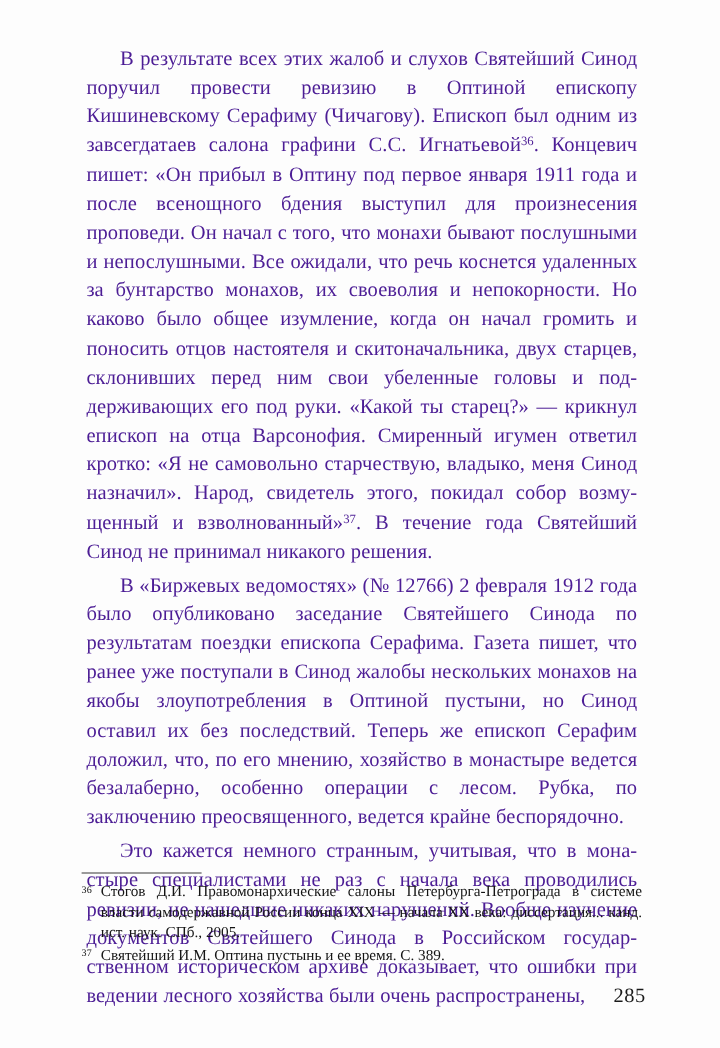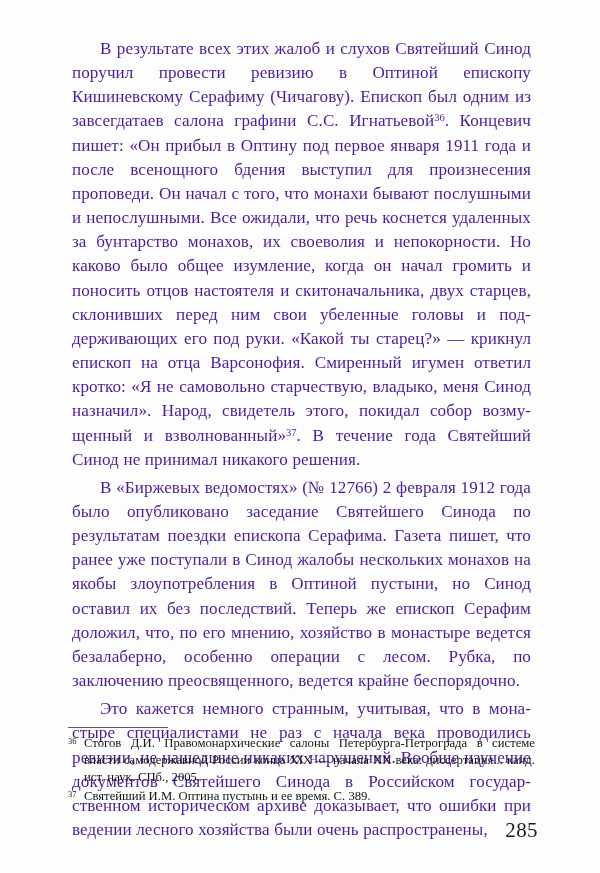--- a/index.html
+++ b/index.html
@@ -83,21 +83,21 @@
   }
   .footnote .fn-author {
   }
   .footnote-2 { margin-top: 1.5px; }
 
   
   #page-number {
     position: absolute;
     right: 62px;
     bottom: 34px;
-    font-size: 21px;
+    font-size: 17px;
     line-height: 18px;
     color: #1a1a1a;
     letter-spacing: 0.4px;
   }
 </style>
 </head>
 <body>
 
 <div id="page">
 

